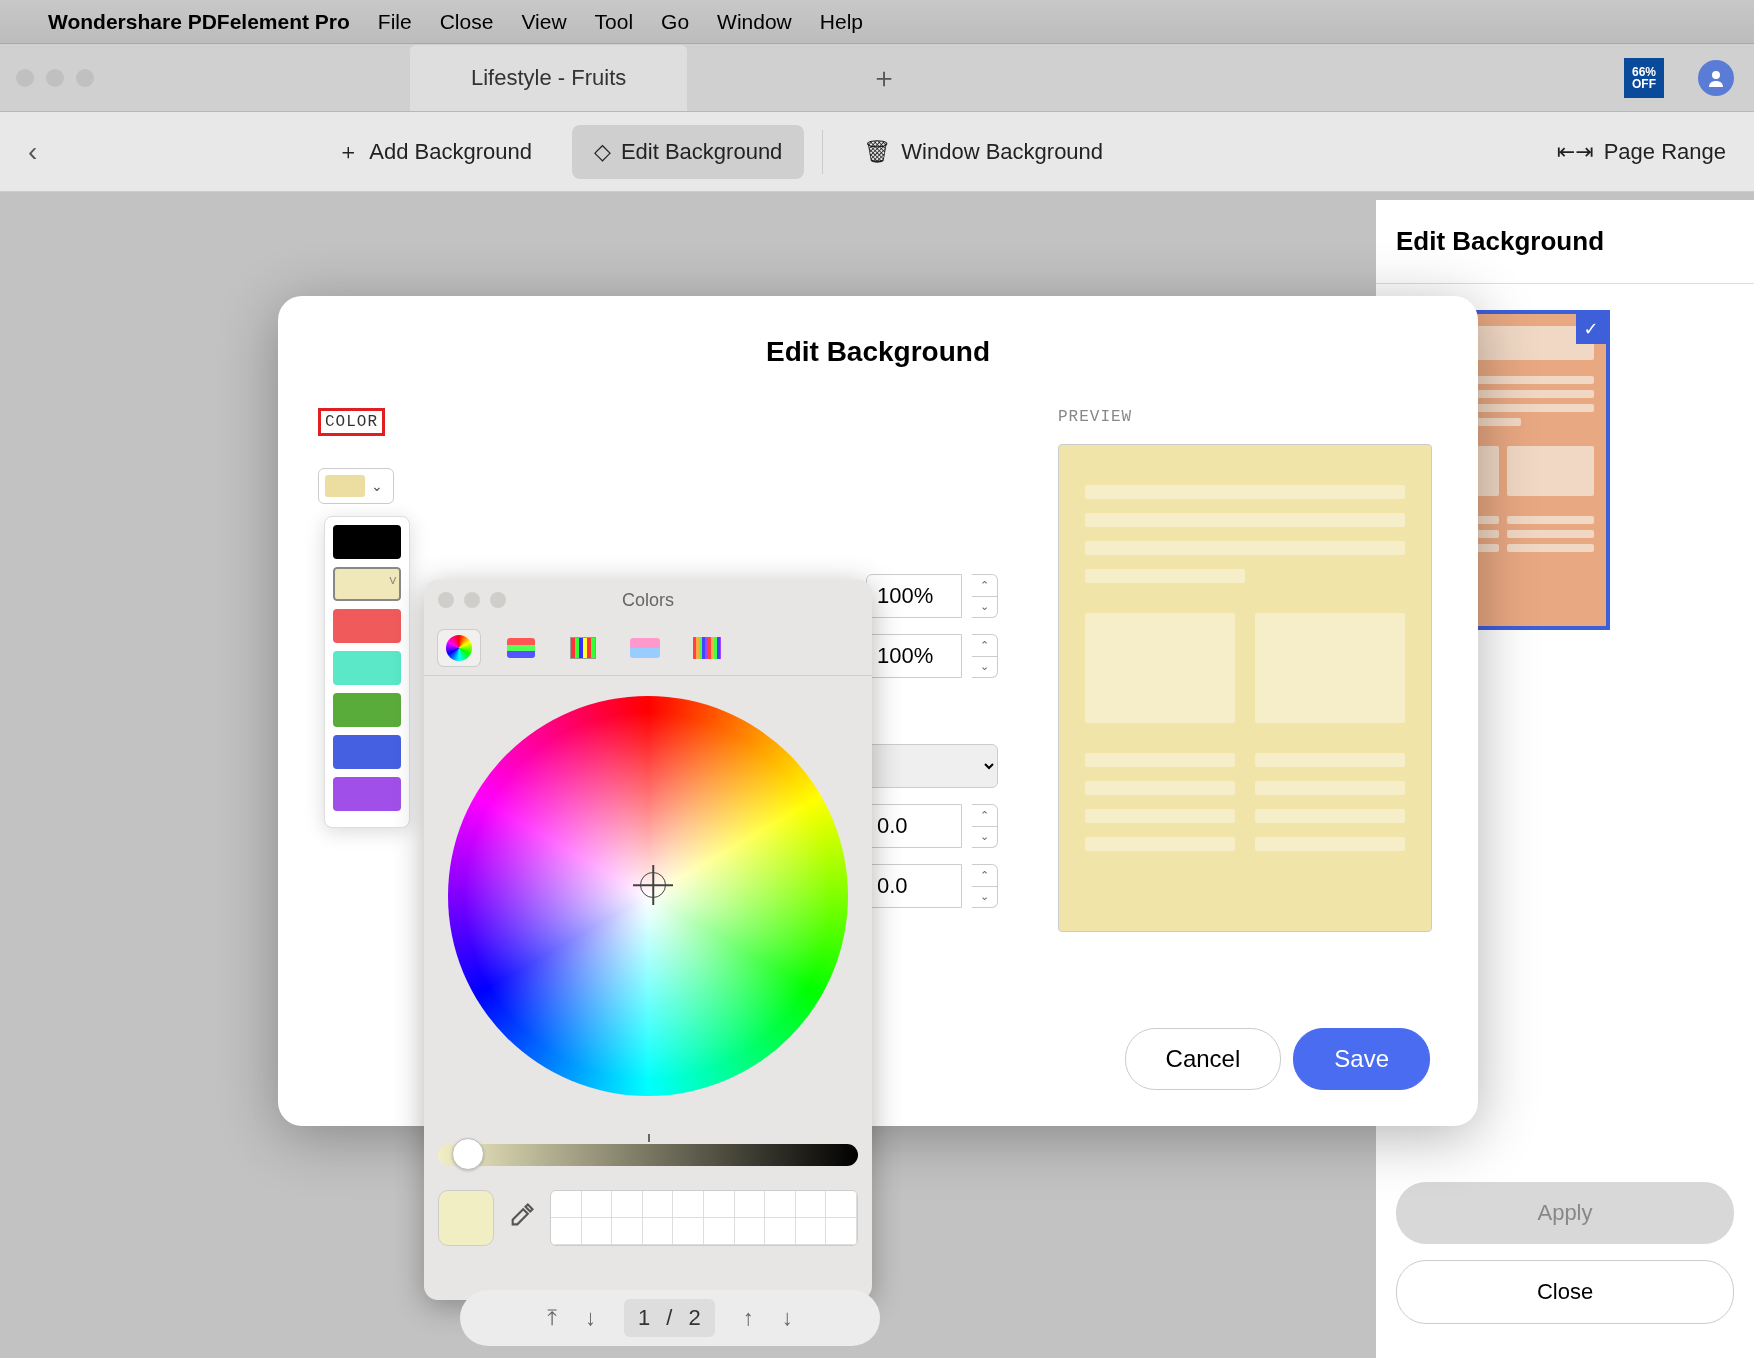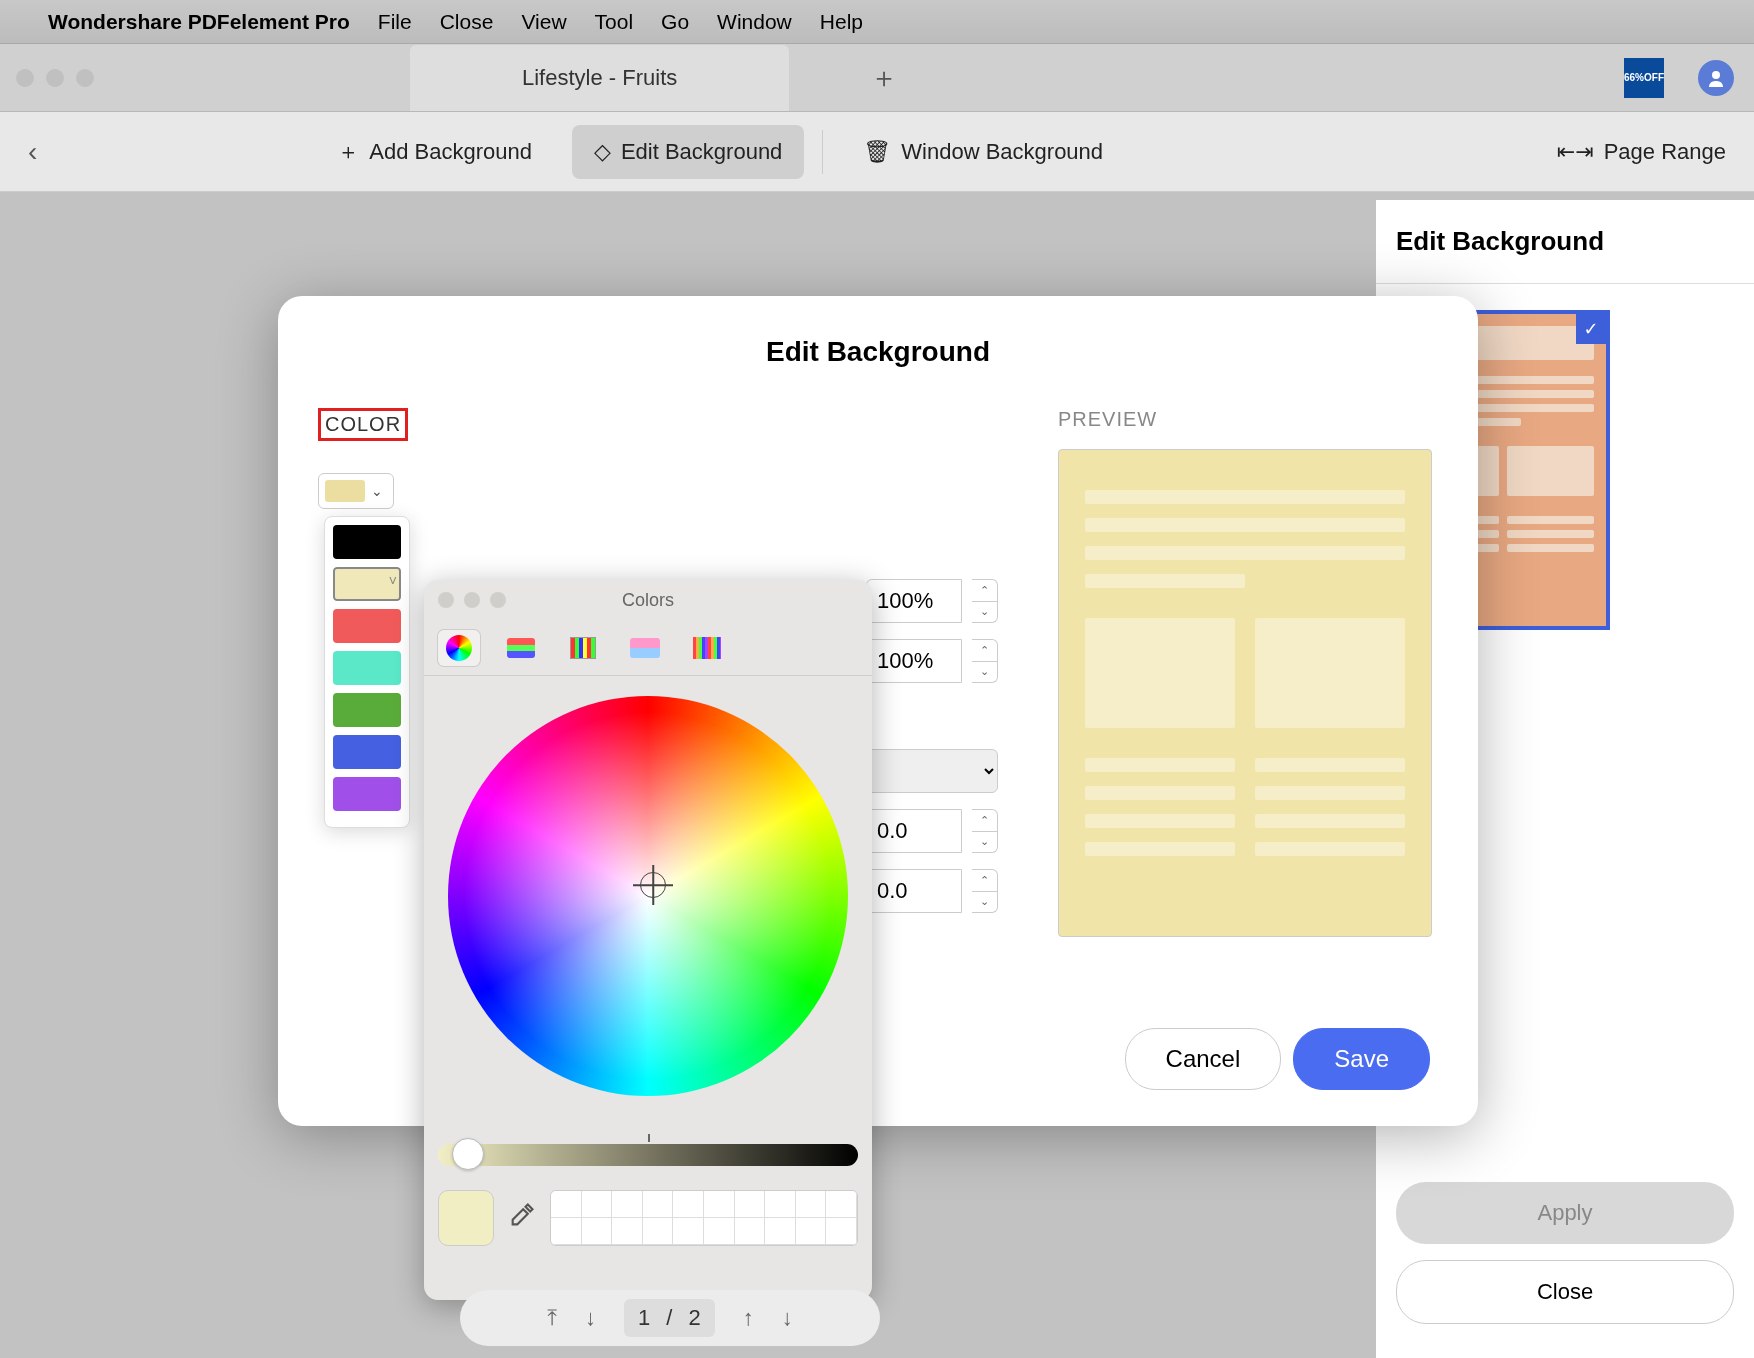--- a/index.html
+++ b/index.html
@@ -6,23 +6,23 @@
 body { width: 1754px; height: 1358px; background: #fff; position: relative; overflow: hidden; }
 
 .menubar { height: 44px; background: linear-gradient(#c8c8c8,#bcbcbc); display: flex; align-items: center; padding: 0 20px; gap: 28px; font-size: 21px; border-bottom: 1px solid #a8a8a8; }
 .menubar .apple { font-size: 24px; }
 .menubar .appname { font-weight: 700; }
 .menubar span { cursor: default; }
 
 .tabbar { height: 68px; background: #d0d0d0; display: flex; align-items: center; position: relative; border-bottom: 1px solid #b8b8b8; }
 .traffic { display: flex; gap: 12px; padding-left: 16px; }
 .traffic .dot { width: 18px; height: 18px; border-radius: 50%; background: #c0c0c0; }
-.tabbar .tab { position: absolute; left: 410px; background: #dedede; padding: 20px 112px; font-size: 22px; color: #333; border-radius: 6px 6px 0 0; }
+.tabbar .tab { position: absolute; left: 410px; background: #dedede; padding: 20px 61px; font-size: 22px; color: #333; border-radius: 6px 6px 0 0; }
 .tabbar .plus { position: absolute; left: 870px; font-size: 28px; color: #555; }
-.tabbar .promo { position: absolute; right: 90px; width: 40px; height: 40px; background: #0a4a9a; color: #fff; font-size: 10px; font-weight: 700; display: flex; flex-direction: row; align-items: center; justify-content: center; line-height: 1; }
+.tabbar .promo { position: absolute; right: 90px; width: 40px; height: 40px; background: #0a4a9a; color: #fff; font-size: 12px; font-weight: 700; display: flex; flex-direction: column; align-items: center; justify-content: center; line-height: 1; }
 .tabbar .user { position: absolute; right: 20px; width: 36px; height: 36px; border-radius: 50%; background: #5b7cd6; display:flex; align-items:center; justify-content:center; color:#fff; font-size:18px;}
 
 .toolbar { height: 80px; background: #e8e8e8; display: flex; align-items: center; padding: 0 28px; gap: 18px; border-bottom: 1px solid #ccc; font-size: 22px; color: #222; }
 .toolbar .back { font-size: 28px; color: #555; margin-right: 260px; }
 .toolbar .tbtn { display: flex; align-items: center; gap: 10px; padding: 14px 22px; border-radius: 8px; }
 .toolbar .tbtn.active { background: #cfcfcf; }
 .toolbar .sep { width: 1px; height: 44px; background: #ccc; }
 .toolbar .pagerange { margin-left: auto; display: flex; align-items: center; gap: 10px; }
 
 .dim-overlay { position: absolute; top: 192px; left: 0; right: 0; bottom: 0; background: rgba(80,80,80,0.35); }
@@ -38,21 +38,21 @@
 .rightpanel .btn { margin: 0 20px 20px; padding: 18px; text-align: center; border-radius: 30px; font-size: 22px; }
 .rightpanel .apply { background: #d8d8d8; color: #888; position: absolute; bottom: 94px; left: 0; right: 0; margin: 0 20px 20px; }
 .rightpanel .close { background: #fff; border: 1px solid #ccc; position: absolute; bottom: 14px; left: 0; right: 0; margin: 0 20px 20px; }
 
 .dialog { position: absolute; left: 278px; top: 296px; width: 1200px; height: 830px; background: #fff; border-radius: 24px; box-shadow: 0 10px 60px rgba(0,0,0,0.3); padding: 40px; }
 .dialog .dtitle { text-align: center; font-size: 28px; font-weight: 700; margin-bottom: 40px; }
 .dialog .columns { display: flex; gap: 60px; }
 .dialog .leftcol { flex: 1; }
 .dialog .rightcol { width: 380px; }
 
-.section-label { font-size: 20px; color: #888; letter-spacing: 1px; margin-bottom: 18px; }
+.section-label { font-size: 16px; color: #888; letter-spacing: 1px; margin-bottom: 18px; font-family: Liberation Mono, monospace; }
 .section-label.red { color: #333; border: 3px solid #e02020; padding: 2px 4px; display: inline-block; }
 
 .color-select { width: 76px; height: 36px; border: 1px solid #ccc; border-radius: 6px; display: flex; align-items: center; padding: 0 6px; gap: 6px; }
 .color-select .sw { width: 40px; height: 22px; background: #ecdea0; border-radius: 3px; }
 .color-select .chev { font-size: 14px; color: #555; }
 
 .swatch-popup { position: absolute; left: 46px; top: 220px; width: 86px; background: #fff; border: 1px solid #ddd; border-radius: 8px; padding: 8px; box-shadow: 0 4px 20px rgba(0,0,0,0.15); }
 .swatch-popup .sw { height: 34px; border-radius: 4px; margin-bottom: 8px; }
 .swatch-popup .sw.sel { outline: 2px solid #fff; box-shadow: inset 0 0 0 2px #888; position: relative; }
 .swatch-popup .sw.sel::after { content: "˅"; position: absolute; right: 4px; top: 6px; color: #888; font-size: 14px; }

